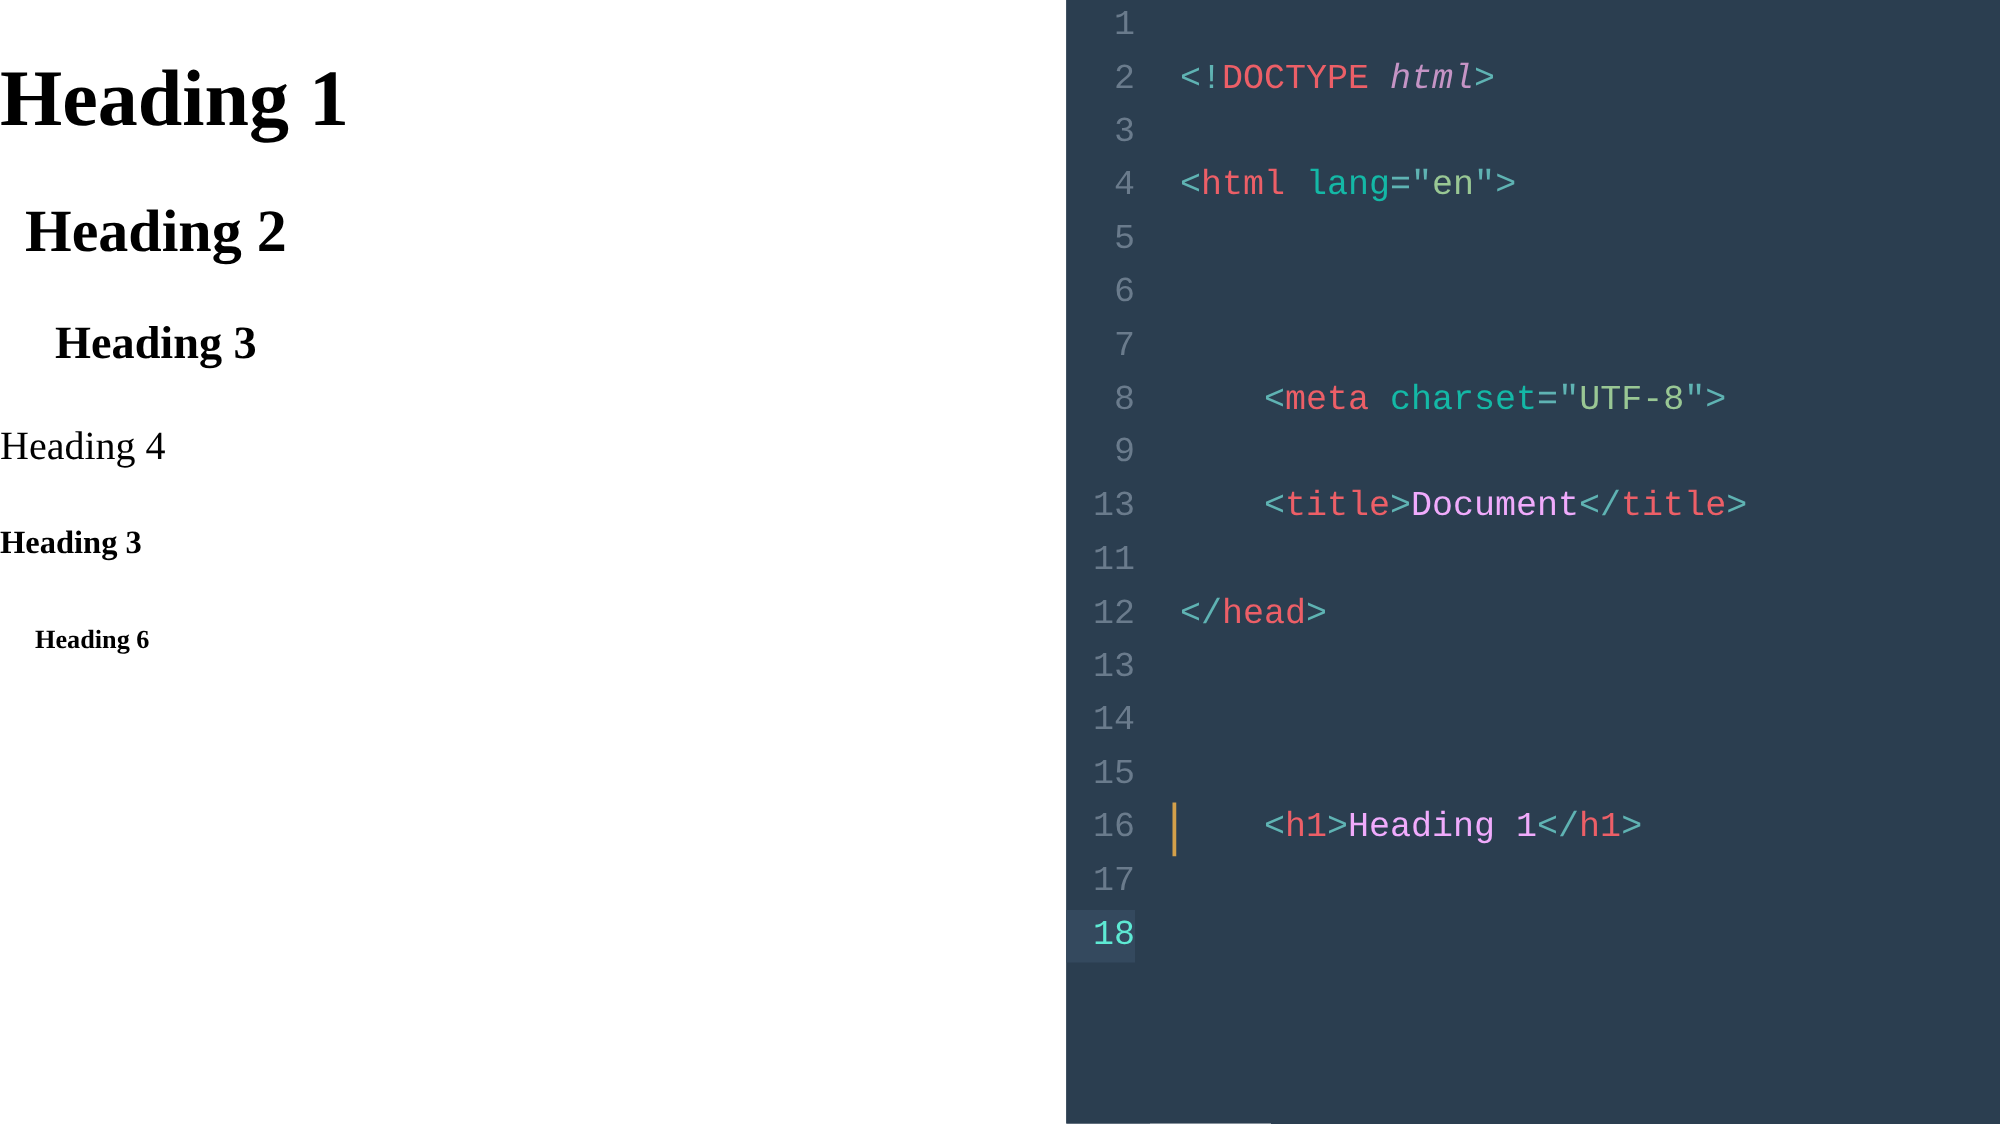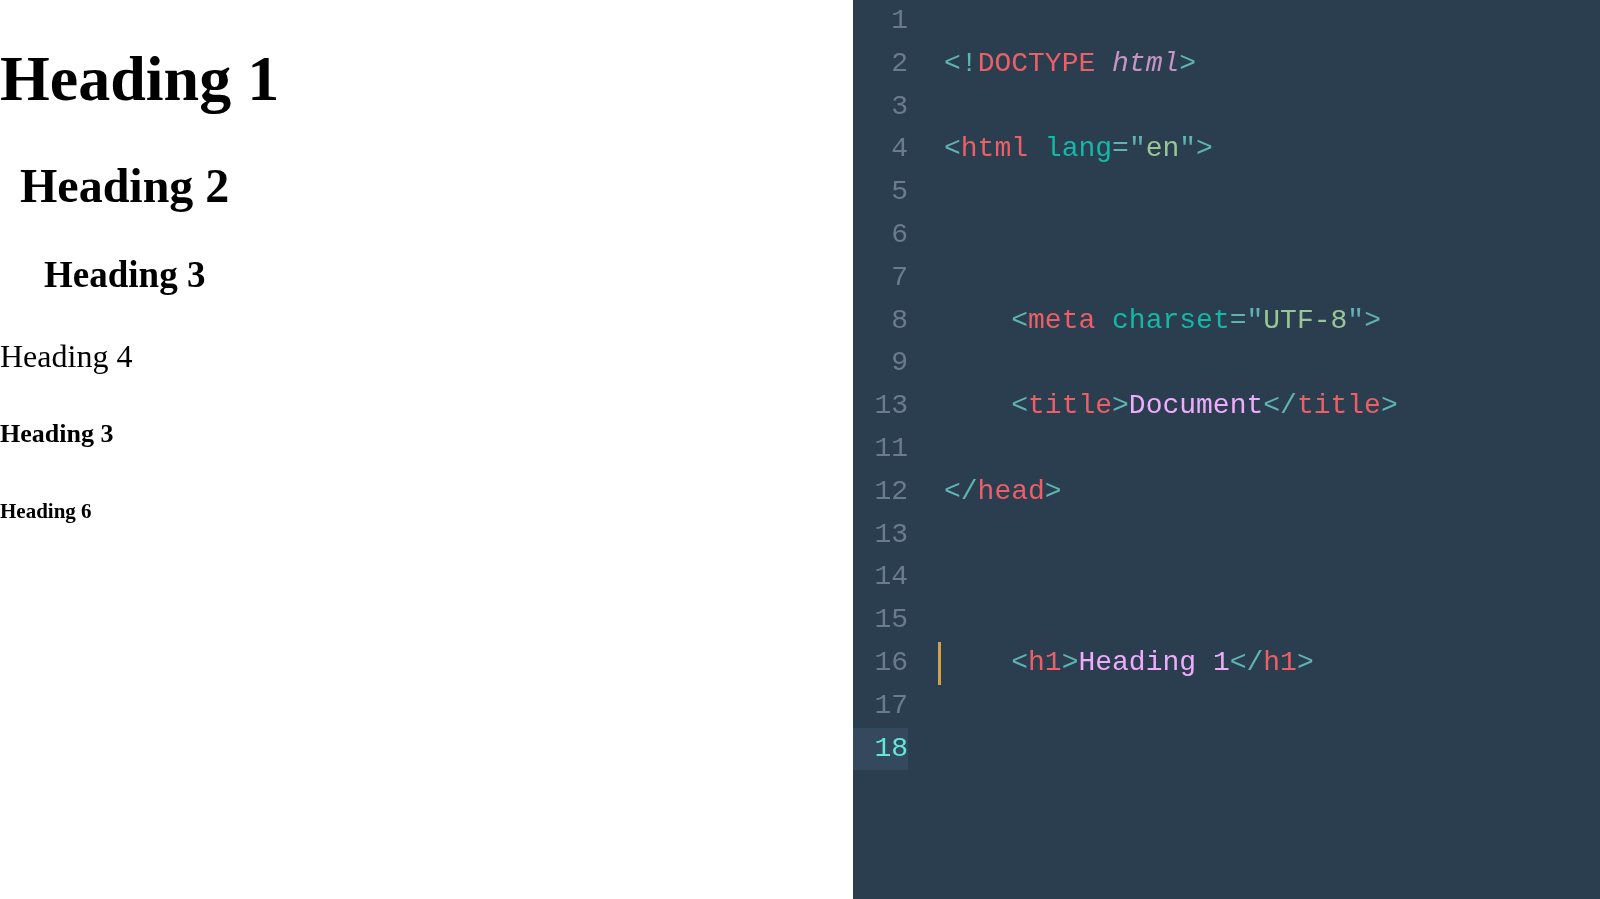--- a/index.html
+++ b/index.html
@@ -13,21 +13,21 @@
 .preview-pane {
   width: 853px;
   background: #ffffff;
   padding: 0;
 }
 .preview-pane h1 { font-size: 64px; font-weight: bold; margin: 42px 0 42px 0; }
 .preview-pane h2 { font-size: 48px; font-weight: bold; margin: 40px 0 40px 0; padding-left: 20px; }
 .preview-pane h3 { font-size: 37px; font-weight: bold; margin: 37px 0 37px 0; padding-left: 44px; }
 .preview-pane h4 { font-size: 32px; font-weight: normal; margin: 42px 0 42px 0; }
 .preview-pane h5 { font-size: 26px; font-weight: bold; margin: 44px 0 44px 0; }
-.preview-pane h6 { font-size: 21px; font-weight: bold; margin: 50px 0 50px 0; }
+.preview-pane h6 { font-size: 21px; font-weight: bold; margin: 50px 0 50px 0; padding-left: 28px; }
 
 .editor-pane {
   flex: 1;
   background: #2b3e50;
   font-family: "Consolas", "Courier New", monospace;
   font-size: 28px;
   line-height: 1.53;
   display: flex;
   position: relative;
   overflow: hidden;

